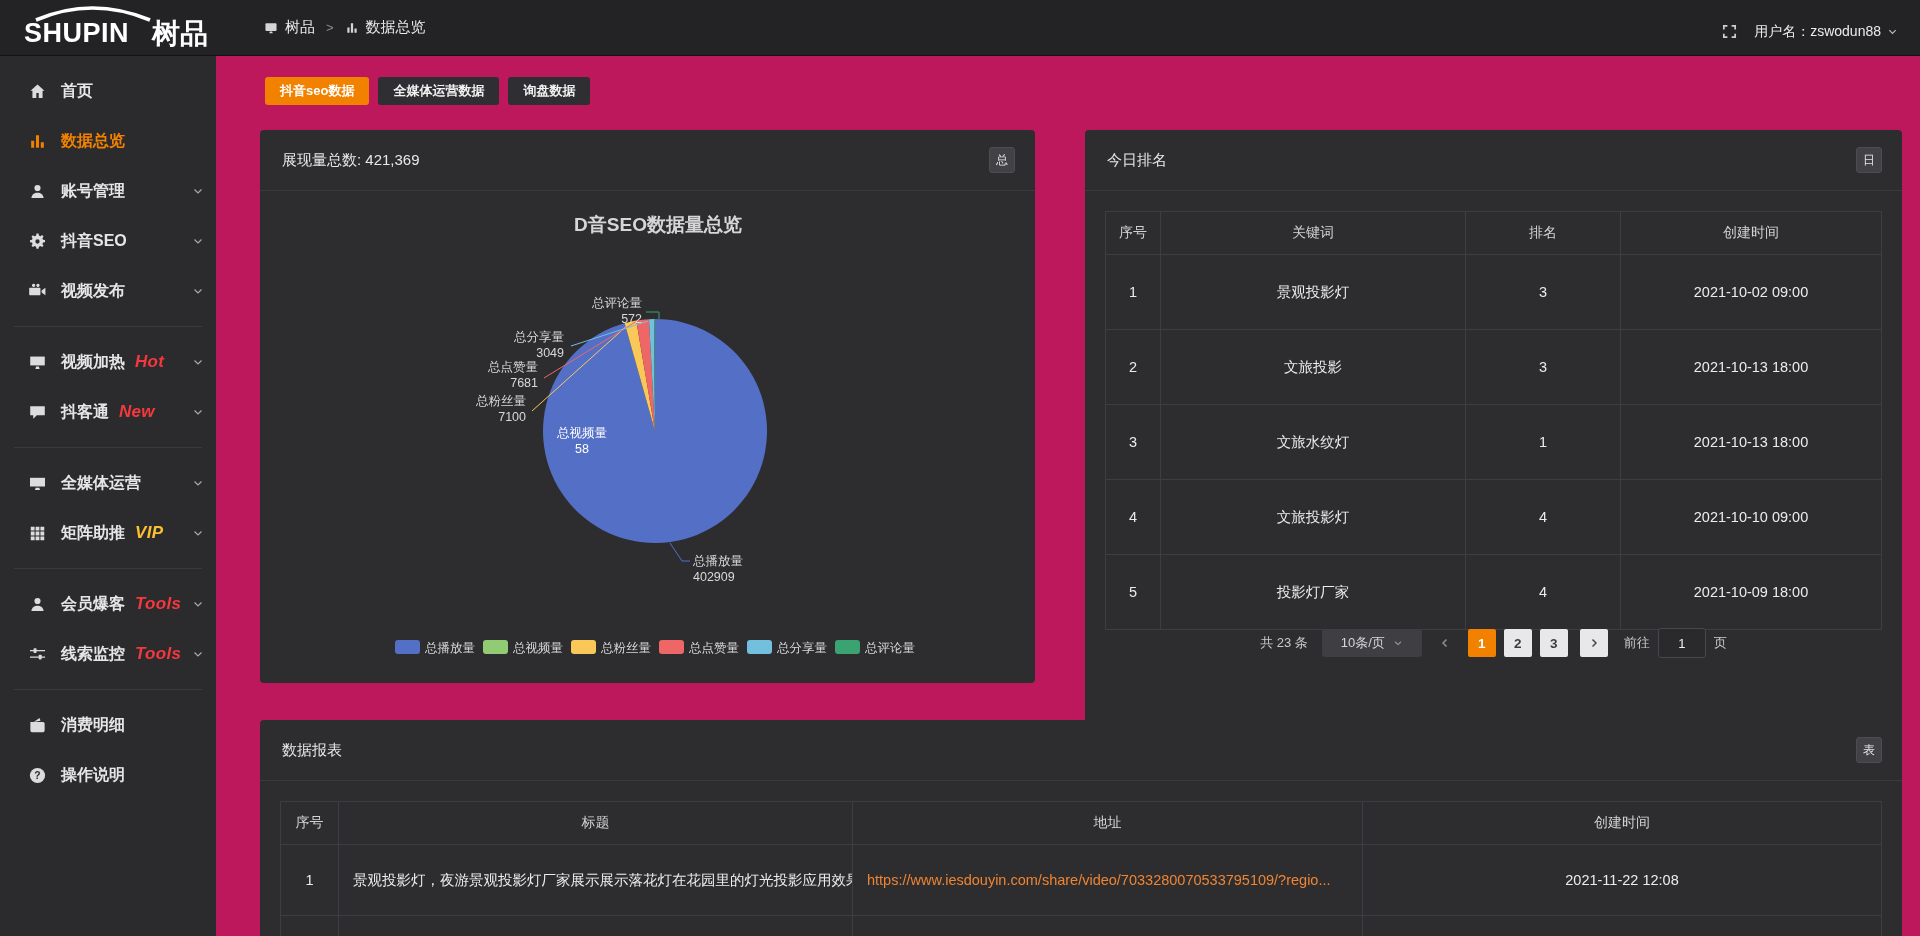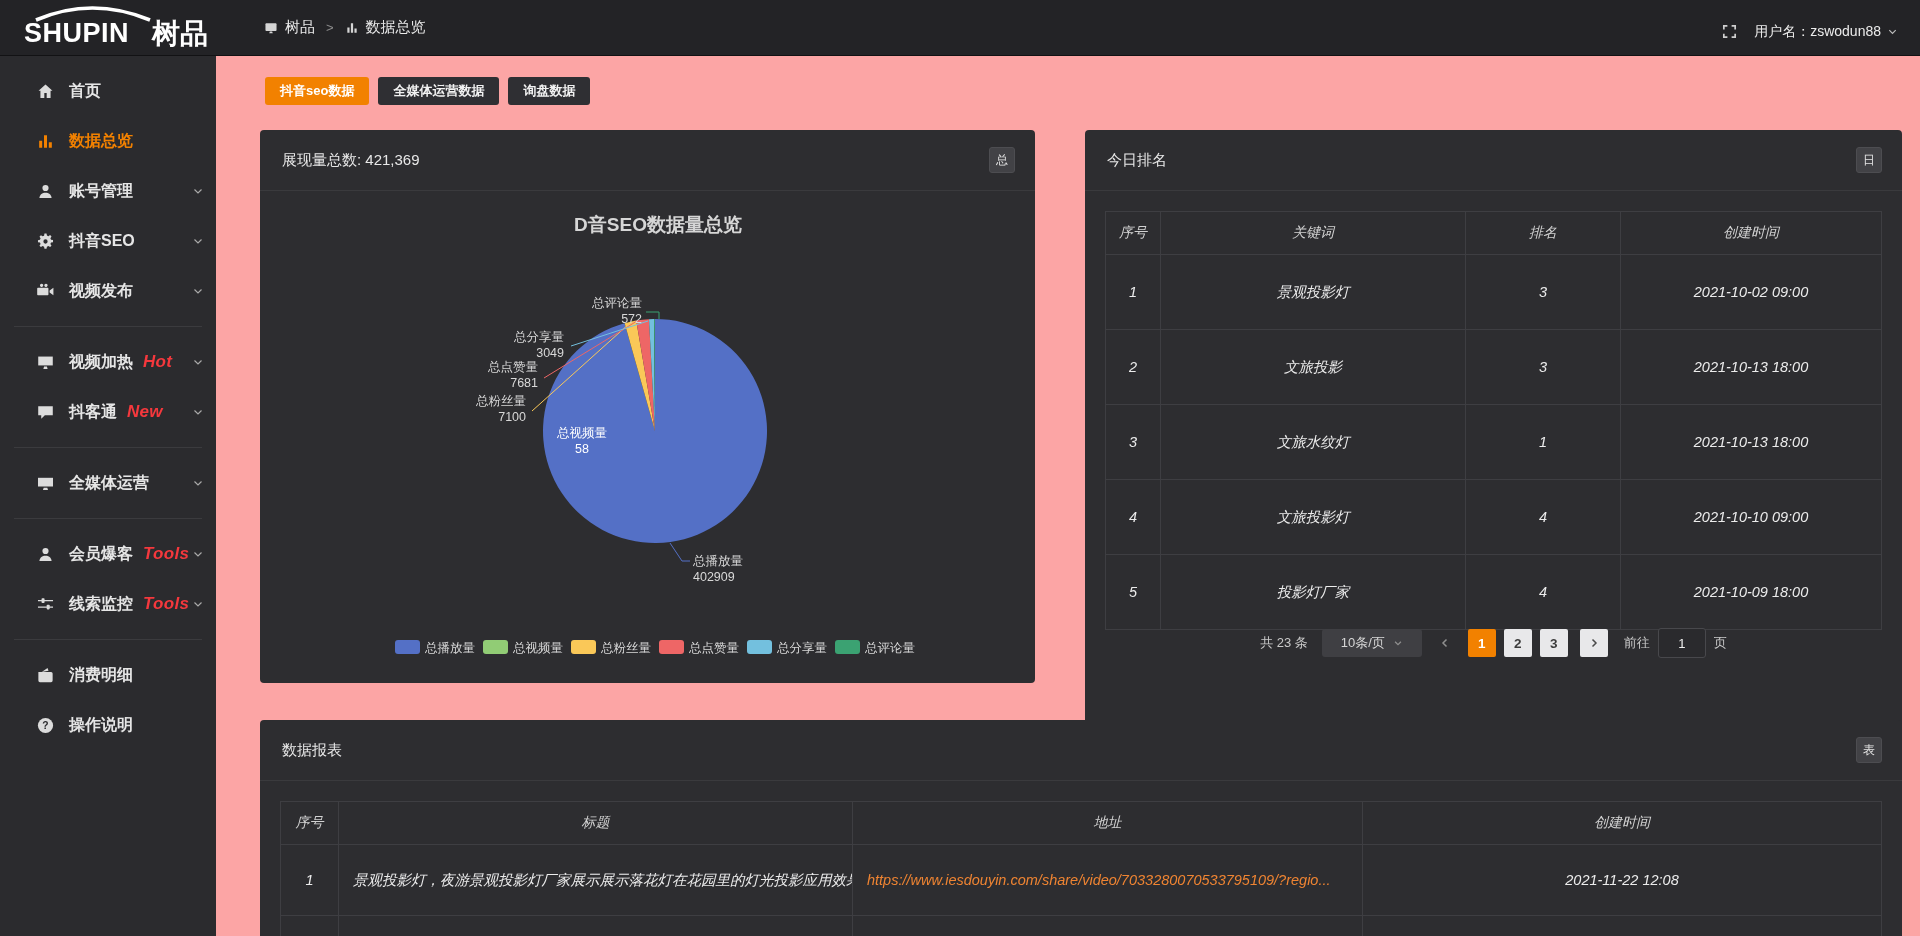--- a/index.html
+++ b/index.html
@@ -1,32 +1,32 @@
 <!DOCTYPE html>
 <html><head>
 <meta charset="utf-8">
 <style>
   html,body{margin:0;padding:0;background:#0e0e0f;}
-  .screen{position:relative;width:1920px;height:936px;overflow:hidden;background:#fca5a5;
+  .screen{position:relative;width:1920px;height:936px;overflow:hidden;background:#be185d;
     font-family:"Liberation Sans","DejaVu Sans",sans-serif;-webkit-font-smoothing:antialiased;}
   
   .topbar{position:absolute;left:0;top:0;width:1920px;height:56px;background:#232326;
     border-bottom:1px solid #121214;display:flex;align-items:center;box-sizing:border-box;z-index:5;}
   .logo{width:216px;padding-left:22px;box-sizing:border-box;flex:0 0 auto;}
   .breadcrumb{margin-left:48px;display:flex;align-items:center;gap:9px;font-size:15px;color:#e9e9e9;}
   .crumb{display:flex;align-items:center;gap:7px;cursor:pointer;}
   .crumb .cicon{display:flex;color:#d5d5d5;}
   .bc-sep{color:#8d8d8d;font-size:13px;margin:0 2px;}
   .topbar-right{margin-left:auto;display:flex;align-items:center;gap:16px;padding-right:22px;margin-top:8px;}
   .fs-btn{display:flex;color:#cfcfcf;cursor:pointer;}
   .user-box{display:flex;align-items:center;gap:6px;color:#ececec;font-size:14px;cursor:pointer;}
   .user-box .caret{display:flex;color:#bdbdbd;}
   
   .sidebar{position:absolute;left:0;top:56px;width:216px;bottom:0;background:#2b2b2e;padding-top:10px;box-sizing:border-box;}
-  .side-item{height:50px;display:flex;align-items:center;padding:0 12px 0 35px;color:#e6e6e6;
+  .side-item{height:50px;display:flex;align-items:center;padding:0 12px 0 27px;color:#e6e6e6;
     font-size:16px;font-weight:600;cursor:pointer;white-space:nowrap;}
   .side-item .sicon{width:20px;height:20px;margin-right:14px;display:flex;align-items:center;justify-content:center;color:#dcdcdc;}
   .side-item.active{color:#f28100;}
   .side-item.active .sicon{color:#f28100;}
   .side-badge{font-size:17px;font-style:italic;font-weight:bold;margin-left:10px;letter-spacing:.3px;}
   .side-chevron{margin-left:auto;display:flex;color:#a9a9a9;}
   .side-divider{height:1px;background:#3b3b3e;margin:10px 14px;}
   
   .content{position:absolute;left:216px;top:56px;right:0;bottom:0;}
   .tabs{position:absolute;left:49px;top:21px;display:flex;gap:9px;}
@@ -36,21 +36,21 @@
   .panel{position:absolute;background:#2d2d30;border-radius:4px;box-sizing:border-box;}
   .panel-header{height:60px;border-bottom:1px solid #3a3a3d;display:flex;align-items:center;
     padding:0 20px 0 22px;color:#e8e8e8;font-size:15px;}
   .corner-btn{margin-left:auto;width:26px;height:26px;background:#424246;color:#e5e5e5;font-size:12px;
     border:1px solid #4d4d51;border-radius:3px;cursor:pointer;line-height:24px;text-align:center;padding:0;
     font-family:inherit;}
   .overview-panel{left:44px;top:74px;width:775px;height:553px;}
   .ranking-panel{left:869px;top:74px;width:817px;height:656px;}
   .report-panel{left:44px;top:664px;width:1642px;height:300px;border-radius:4px 4px 0 0;}
   
-  table.dark{border-collapse:collapse;table-layout:fixed;margin:20px 20px 0 20px;font-style:italic;}
+  table.dark{border-collapse:collapse;table-layout:fixed;margin:20px 20px 0 20px;}
   table.dark th,table.dark td{border:1px solid #3e3e42;font-weight:normal;color:#ececec;overflow:hidden;}
   table.dark th{height:40px;font-size:14px;color:#d2d2d2;text-align:center;}
   .ranking-table{width:777px;}
   .ranking-table td{height:72px;font-size:14.5px;text-align:center;}
   .report-table{width:1602px;}
   .report-table td{height:68px;font-size:14.5px;text-align:center;white-space:nowrap;}
   .report-table td.left{text-align:left;padding:0 14px;}
   .report-table tr.partial td{height:60px;border-bottom:none;}
   .report-table a{color:#ef8432;text-decoration:none;}
   
@@ -213,20 +213,34 @@
       </div>
       <div class="side-divider"></div>
       <div class="side-item">
         <span class="sicon">
           <svg width="19" height="19" viewBox="0 0 24 24" fill="currentColor">
             <path d="M2.5 4.8h19v11h-19z"></path>
             <path d="M8.8 20.3h6.4l-.9-2.8h-4.6z"></path>
           </svg>
         </span>
         <span>全媒体运营</span>
+        <span class="side-chevron">
+          <svg width="12" height="12" viewBox="0 0 24 24" fill="none" stroke="currentColor" stroke-width="2.4">
+            <path d="M5 9l7 7 7-7"></path>
+          </svg>
+        </span>
+      </div>
+      <div class="side-item">
+        <span class="sicon">
+          <svg width="19" height="19" viewBox="0 0 24 24" fill="currentColor">
+            <path d="M3.5 3.5h4.8v4.8H3.5zM9.6 3.5h4.8v4.8H9.6zM15.7 3.5h4.8v4.8h-4.8zM3.5 9.6h4.8v4.8H3.5zM9.6 9.6h4.8v4.8H9.6zM15.7 9.6h4.8v4.8h-4.8zM3.5 15.7h4.8v4.8H3.5zM9.6 15.7h4.8v4.8H9.6zM15.7 15.7h4.8v4.8h-4.8z"></path>
+          </svg>
+        </span>
+        <span>矩阵助推</span>
+        <span class="side-badge" style="color: rgb(252, 192, 46);">VIP</span>
         <span class="side-chevron">
           <svg width="12" height="12" viewBox="0 0 24 24" fill="none" stroke="currentColor" stroke-width="2.4">
             <path d="M5 9l7 7 7-7"></path>
           </svg>
         </span>
       </div>
       <div class="side-divider"></div>
       <div class="side-item">
         <span class="sicon">
           <svg width="19" height="19" viewBox="0 0 24 24" fill="currentColor">

